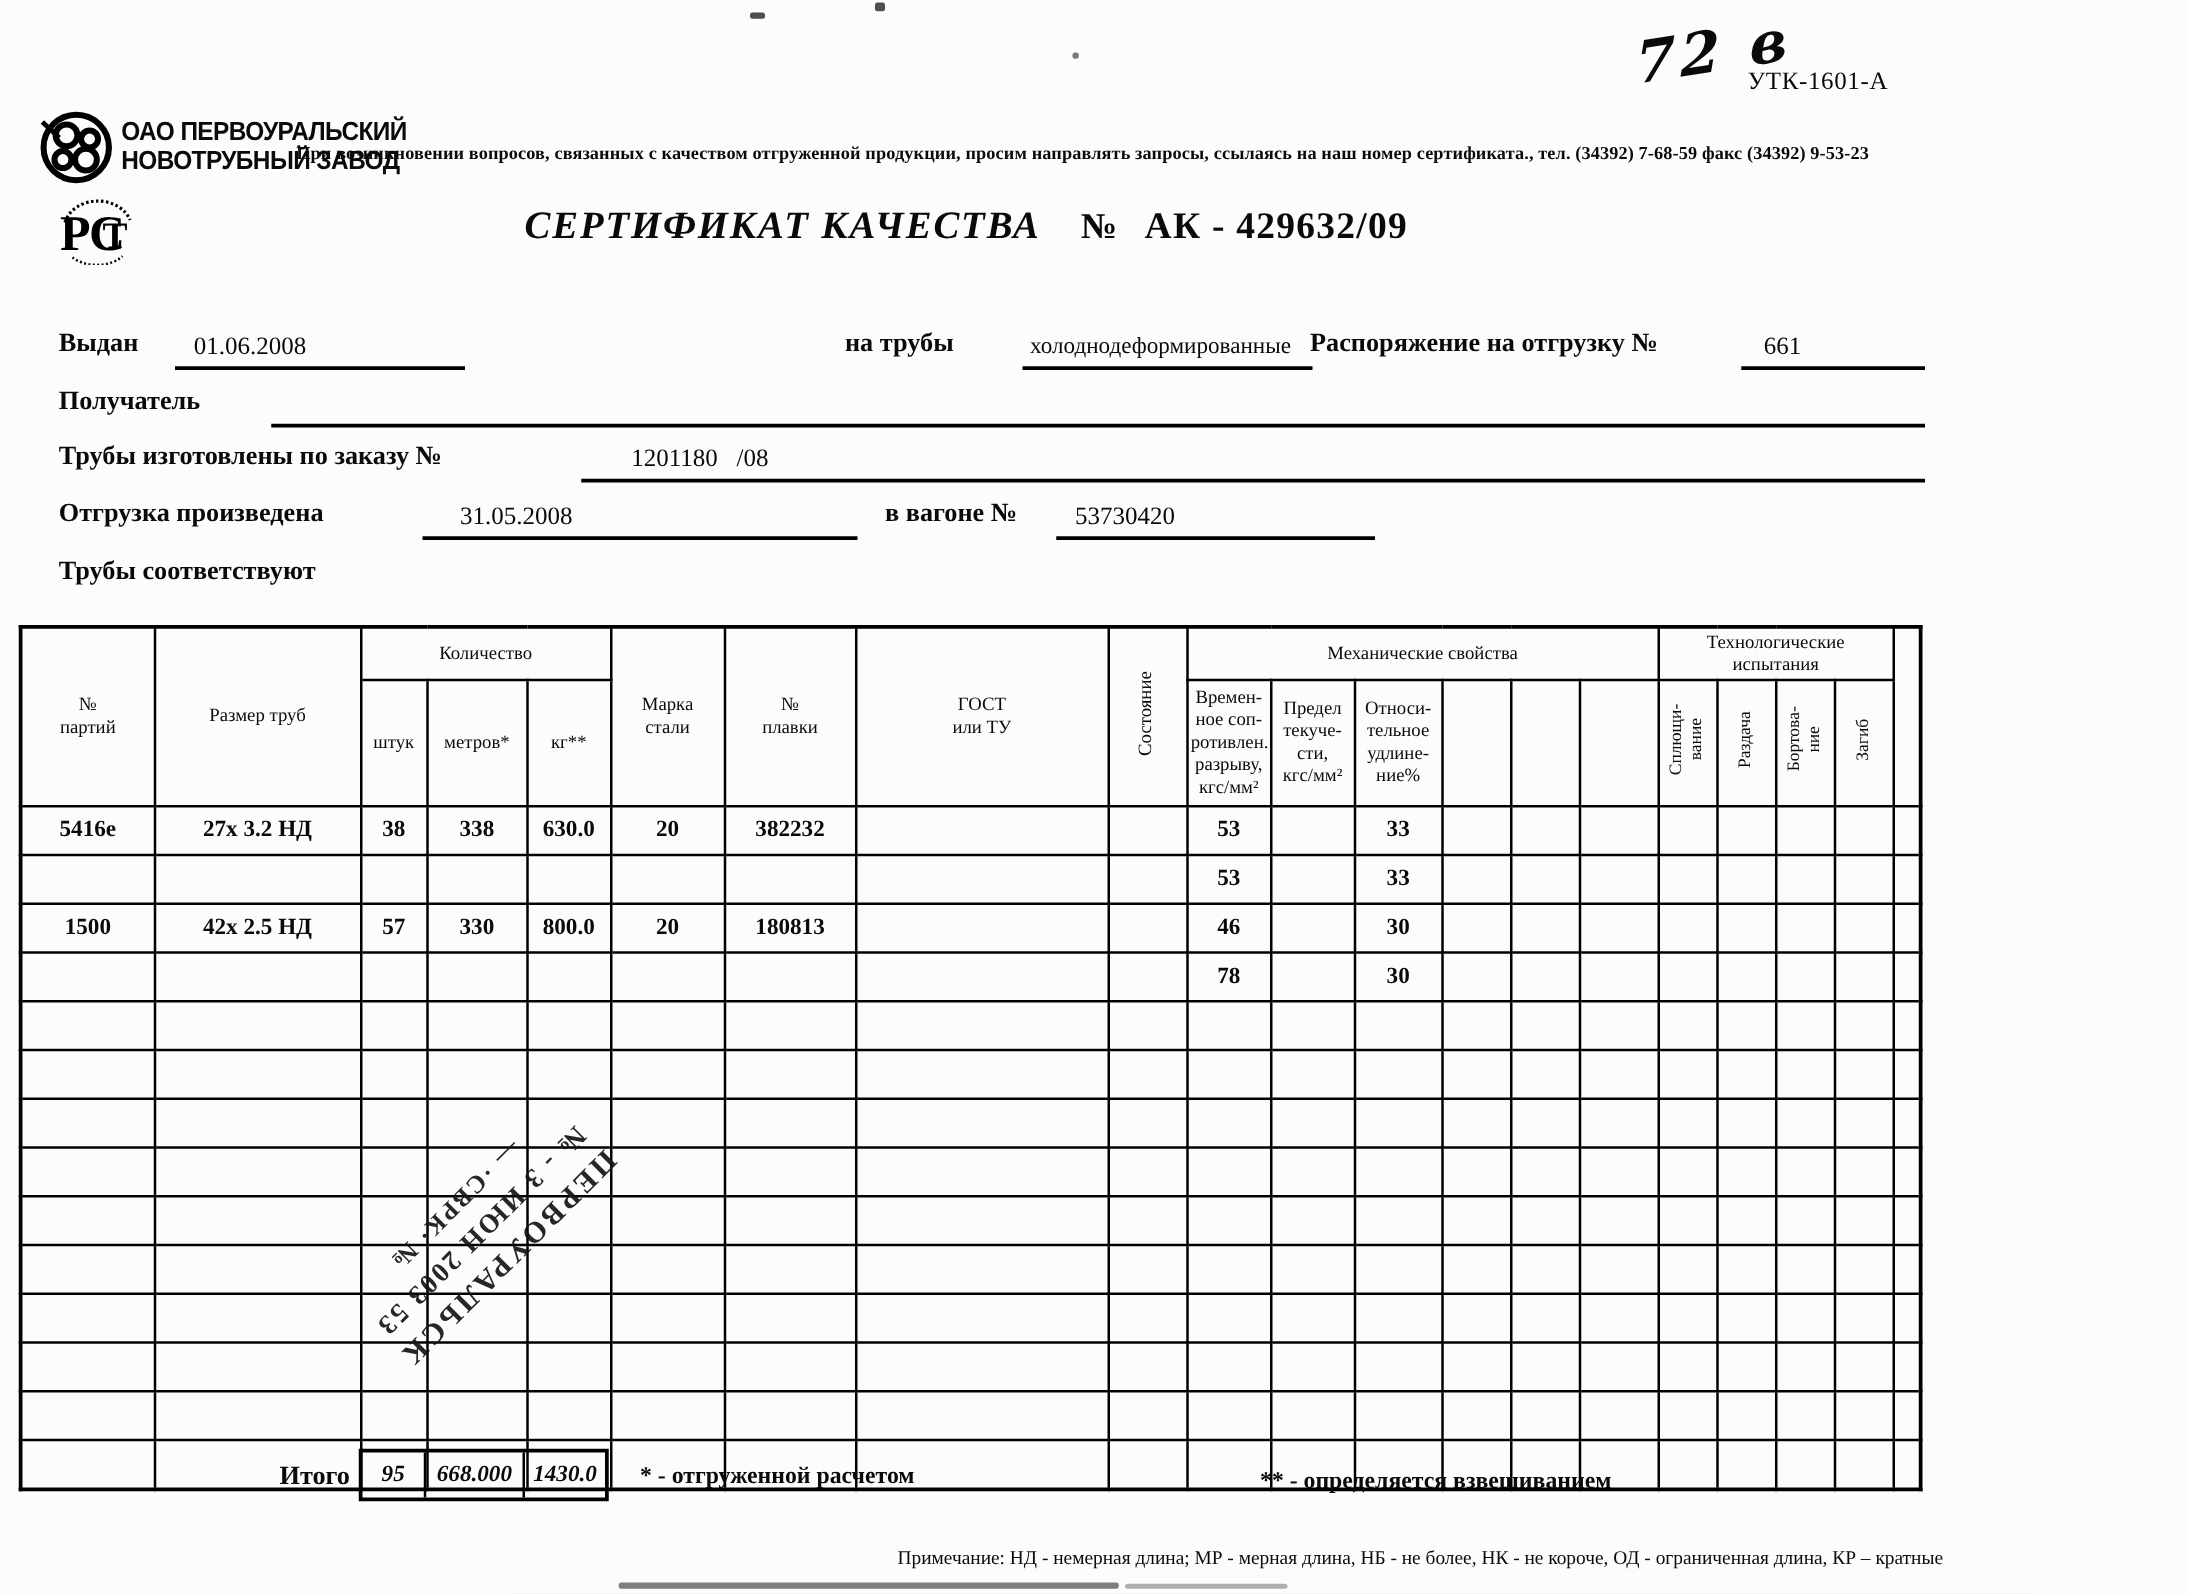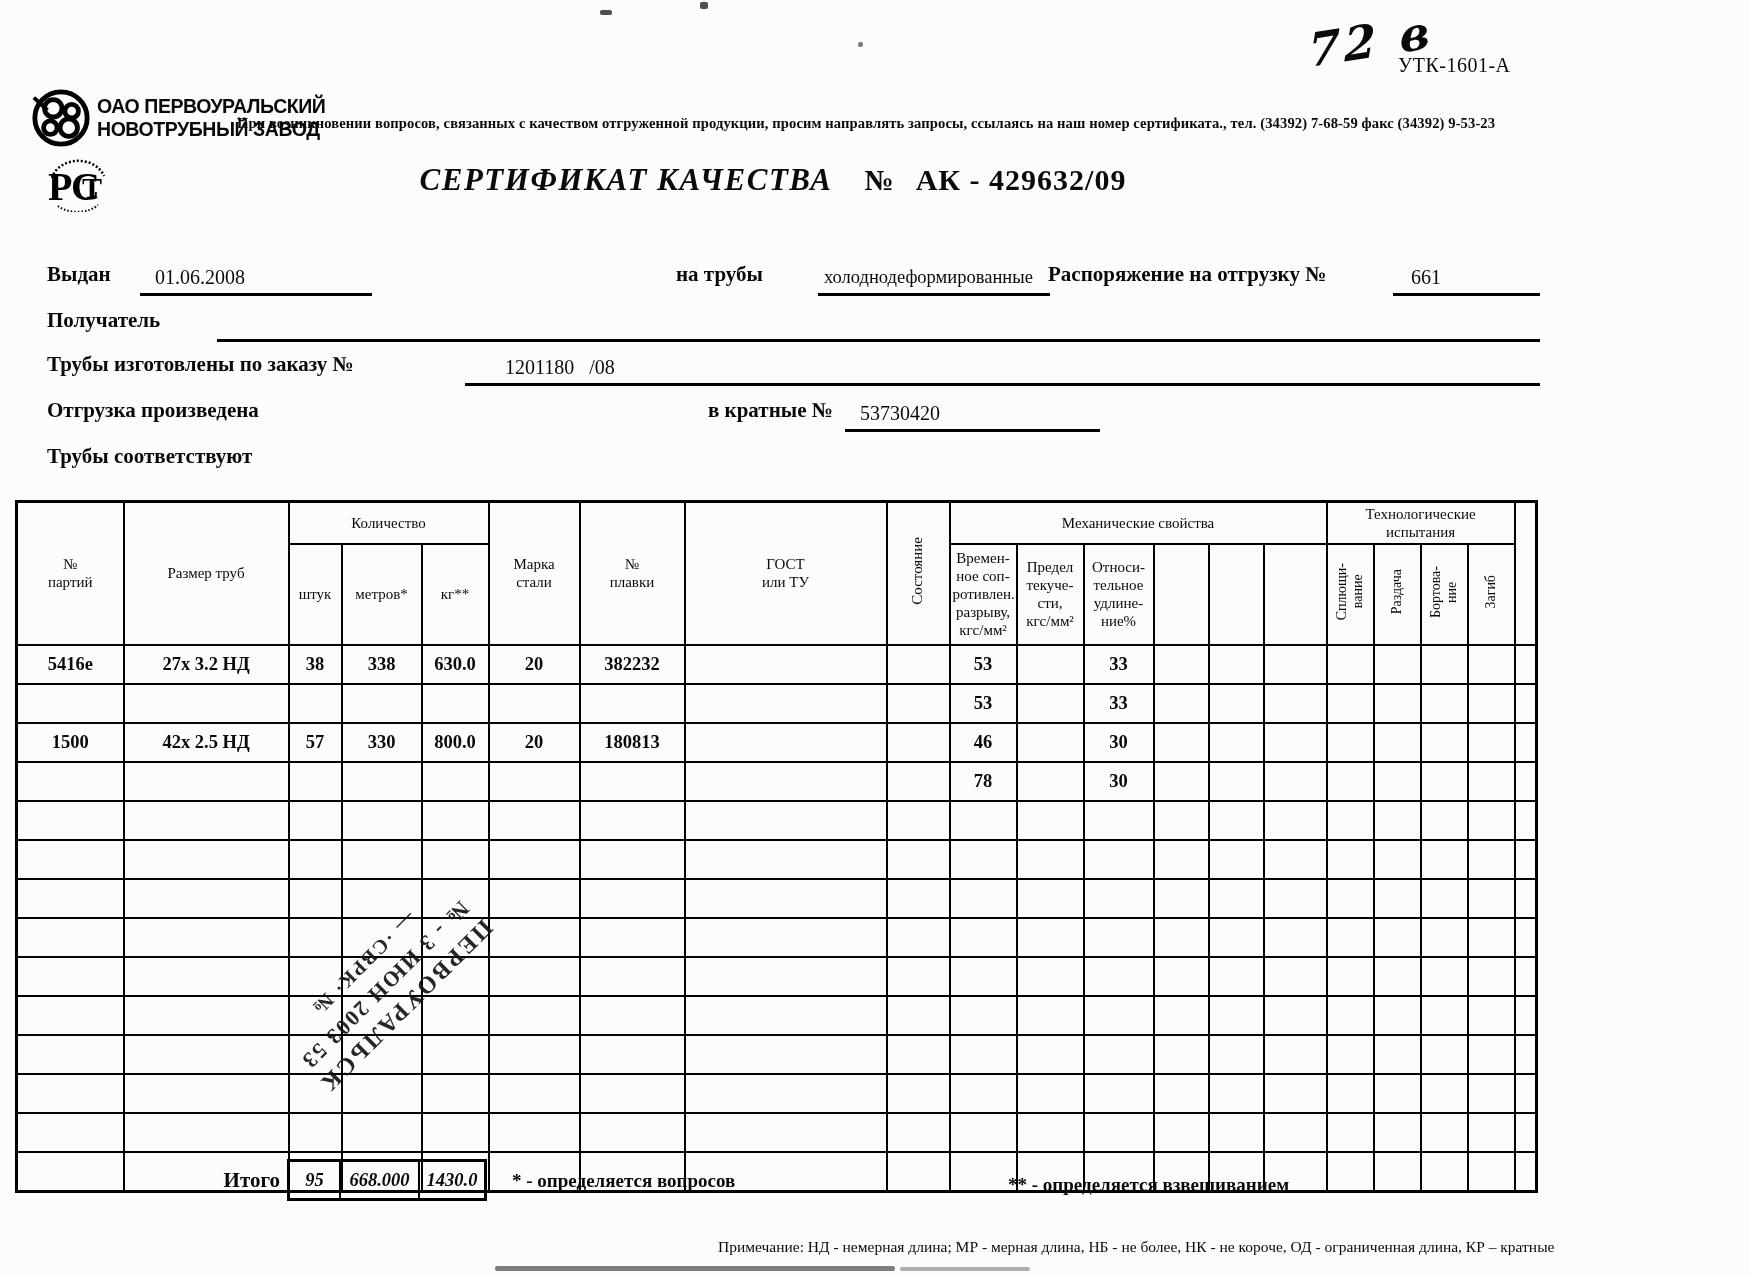--- a/index.html
+++ b/index.html
@@ -103,21 +103,22 @@
   <span class="flabel" style="left:1048px;top:262px;">Распоряжение на отгрузку №</span>
   <span class="fvalue" style="left:1393px;top:260px;width:147px;text-indent:18px;">661</span>
 
   <span class="flabel" style="left:47px;top:308px;">Получатель</span>
   <span class="fvalue" style="left:217px;top:306px;width:1323px;"></span>
 
   <span class="flabel" style="left:47px;top:352px;">Трубы изготовлены по заказу №</span>
   <span class="fvalue" style="left:465px;top:350px;width:1075px;text-indent:40px;">1201180   /08</span>
 
   <span class="flabel" style="left:47px;top:398px;">Отгрузка произведена</span>
-  <span class="flabel" style="left:708px;top:398px;">в кратные №</span>
+  <span class="fvalue" style="left:338px;top:396px;width:348px;text-indent:30px;">31.05.2008</span>
+  <span class="flabel" style="left:708px;top:398px;">в вагоне №</span>
   <span class="fvalue" style="left:845px;top:396px;width:255px;text-indent:15px;">53730420</span>
 
   <span class="flabel" style="left:47px;top:444px;">Трубы соответствуют</span>
 
   <table class="grid">
     <colgroup>
       <col style="width:107px">
         <col style="width:165px">
         <col style="width:53px">
         <col style="width:80px">
@@ -495,21 +496,21 @@
         </tr>
       </tbody>
   </table>
 
   <span class="itogo" style="left:185px;top:1168px;width:95px;text-align:right;display:inline-block;">Итого</span>
   <div class="totals-box">
     <div class="tcell">95</div>
     <div class="tcell">668.000</div>
     <div class="tcell">1430.0</div>
   </div>
-  <span class="fnote" style="left:512px;top:1170px;">* - определяется вопросов</span>
+  <span class="fnote" style="left:512px;top:1170px;">* - отгруженной расчетом</span>
   <span class="fnote" style="left:1008px;top:1174px;">** - определяется взвешиванием</span>
   <span class="note-line" style="left:718px;top:1238px;">Примечание: НД - немерная длина; МР - мерная длина, НБ - не более, НК - не короче, ОД - ограниченная длина, КР – кратные</span>
 
   <div class="stamp">
     <div class="s1">ПЕРВОУРАЛЬСК</div>
     <div class="s2">№  - 3 ИЮН 2003  53</div>
     <div class="s3">— ·СВРК·  №</div>
   </div>
 
   <div class="speck" style="left:600px;top:10px;width:12px;height:5px;opacity:.8;"></div>

